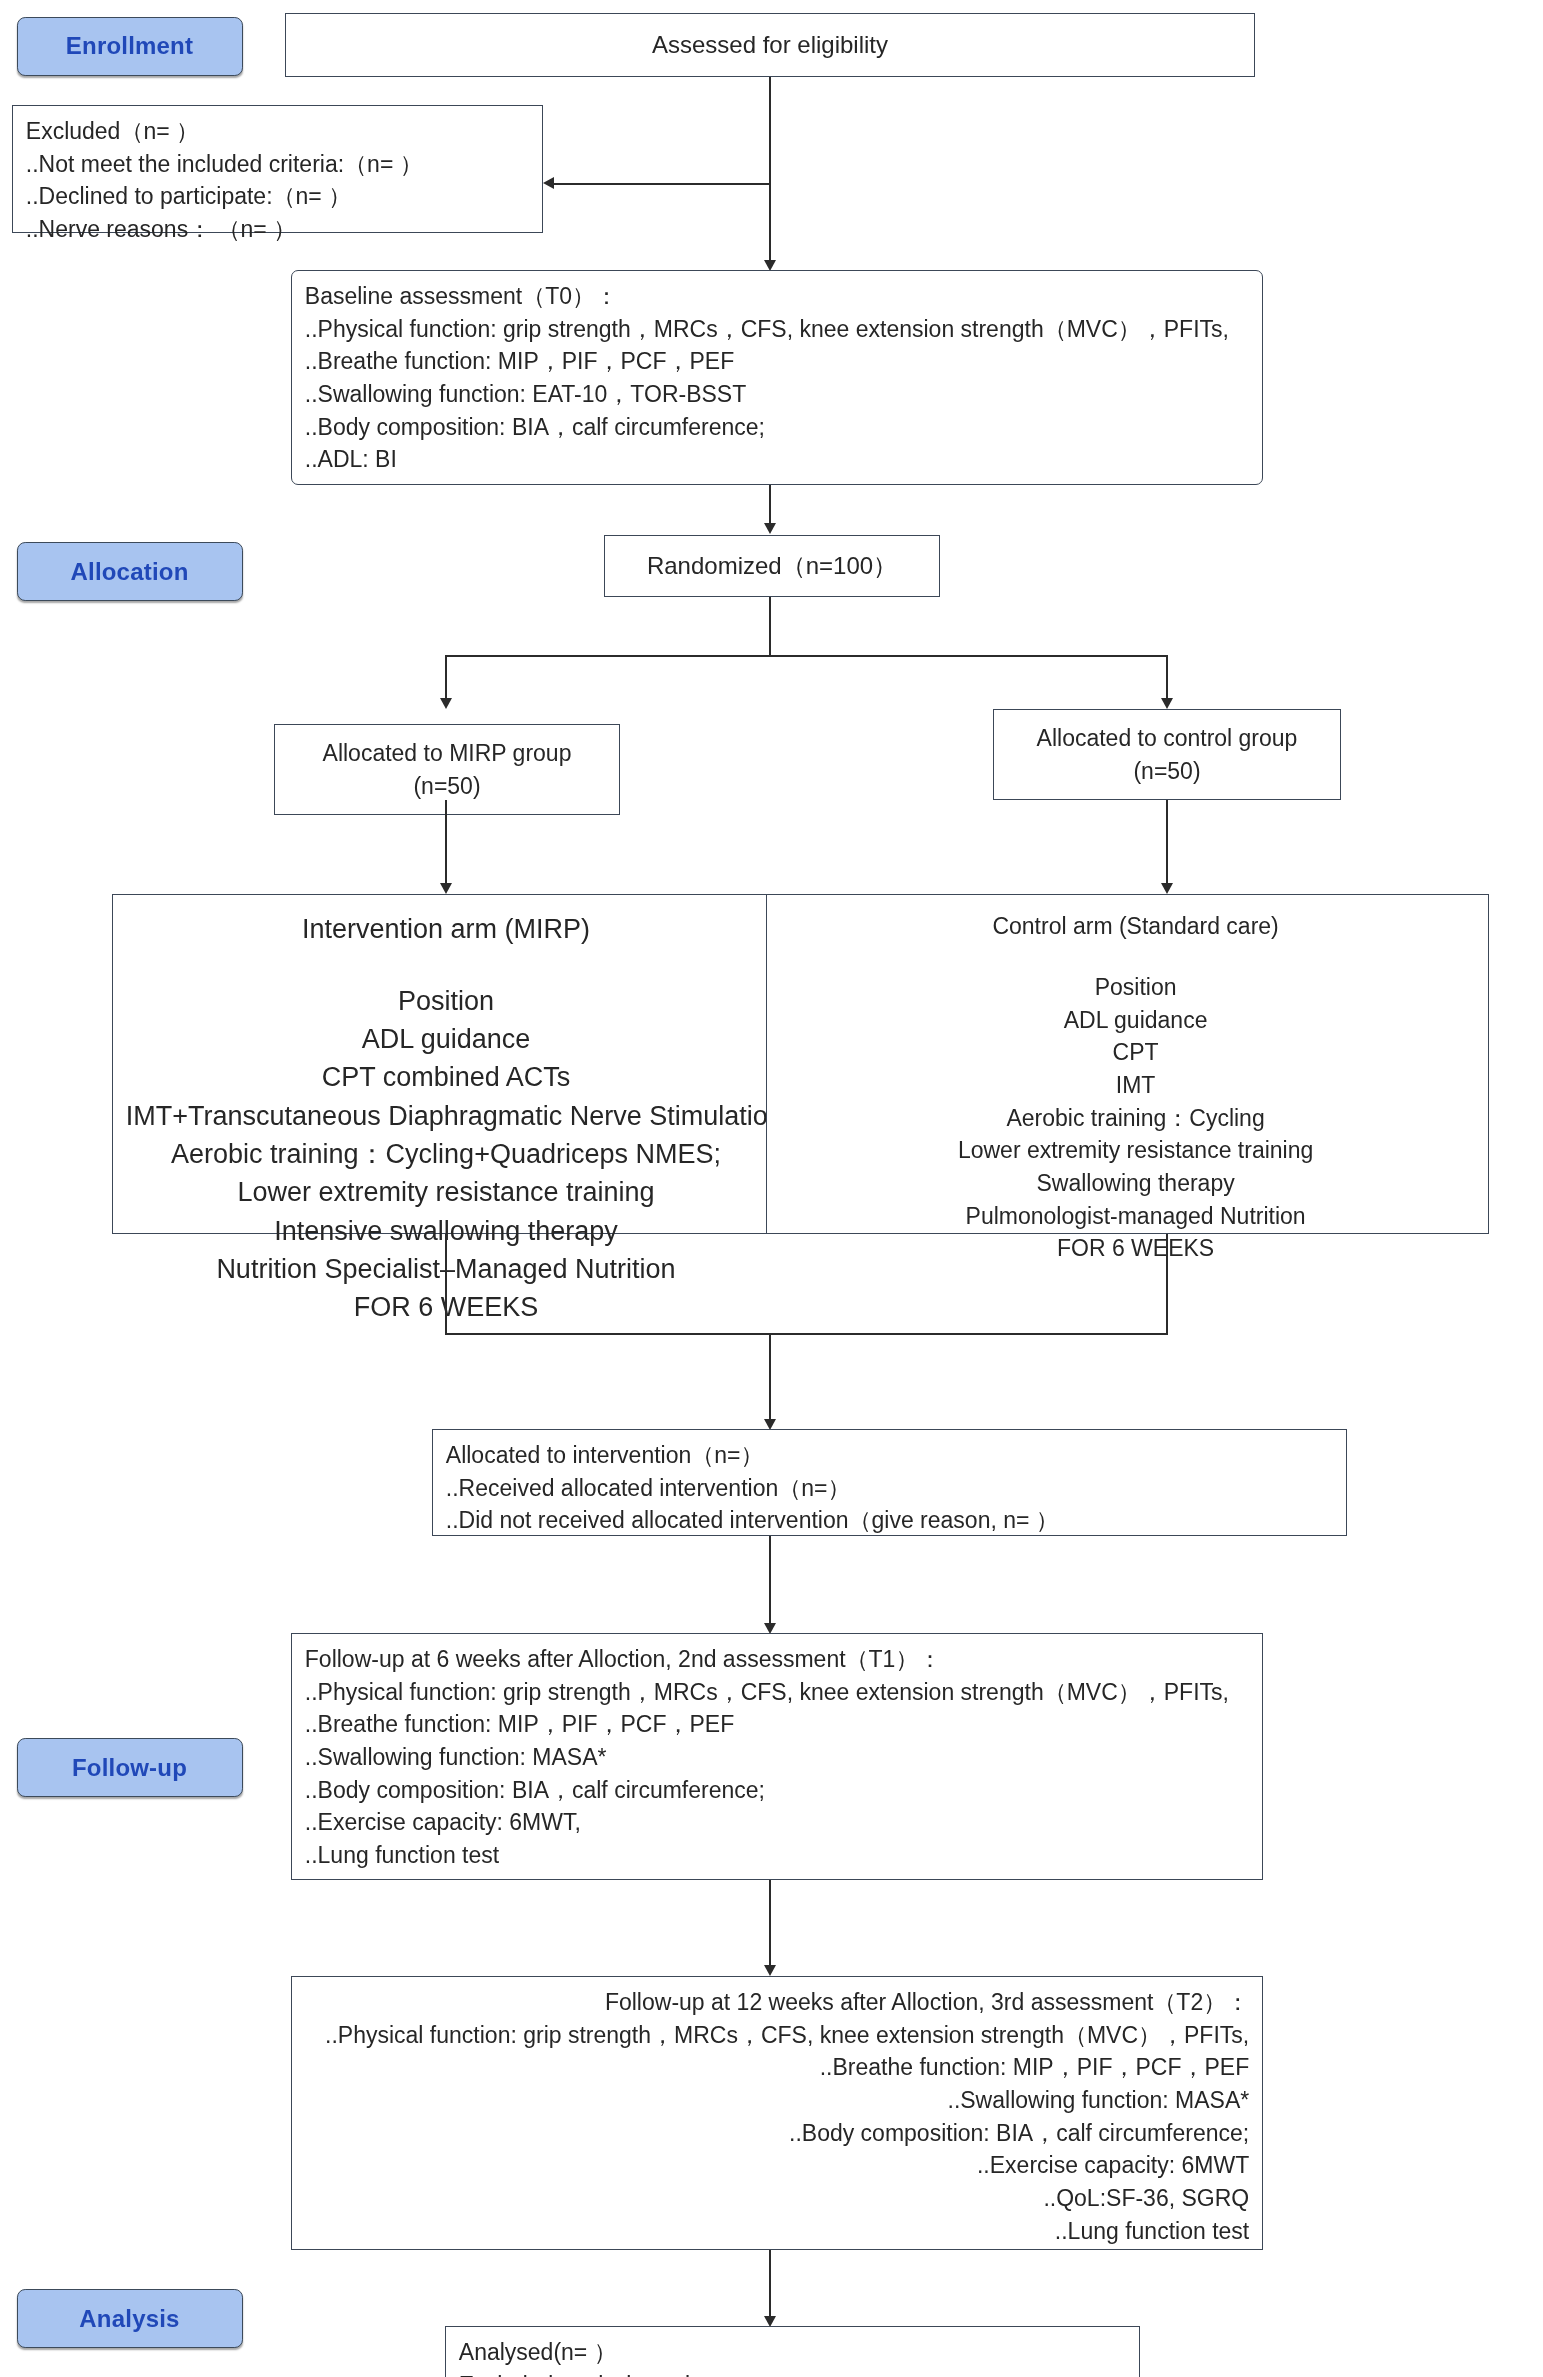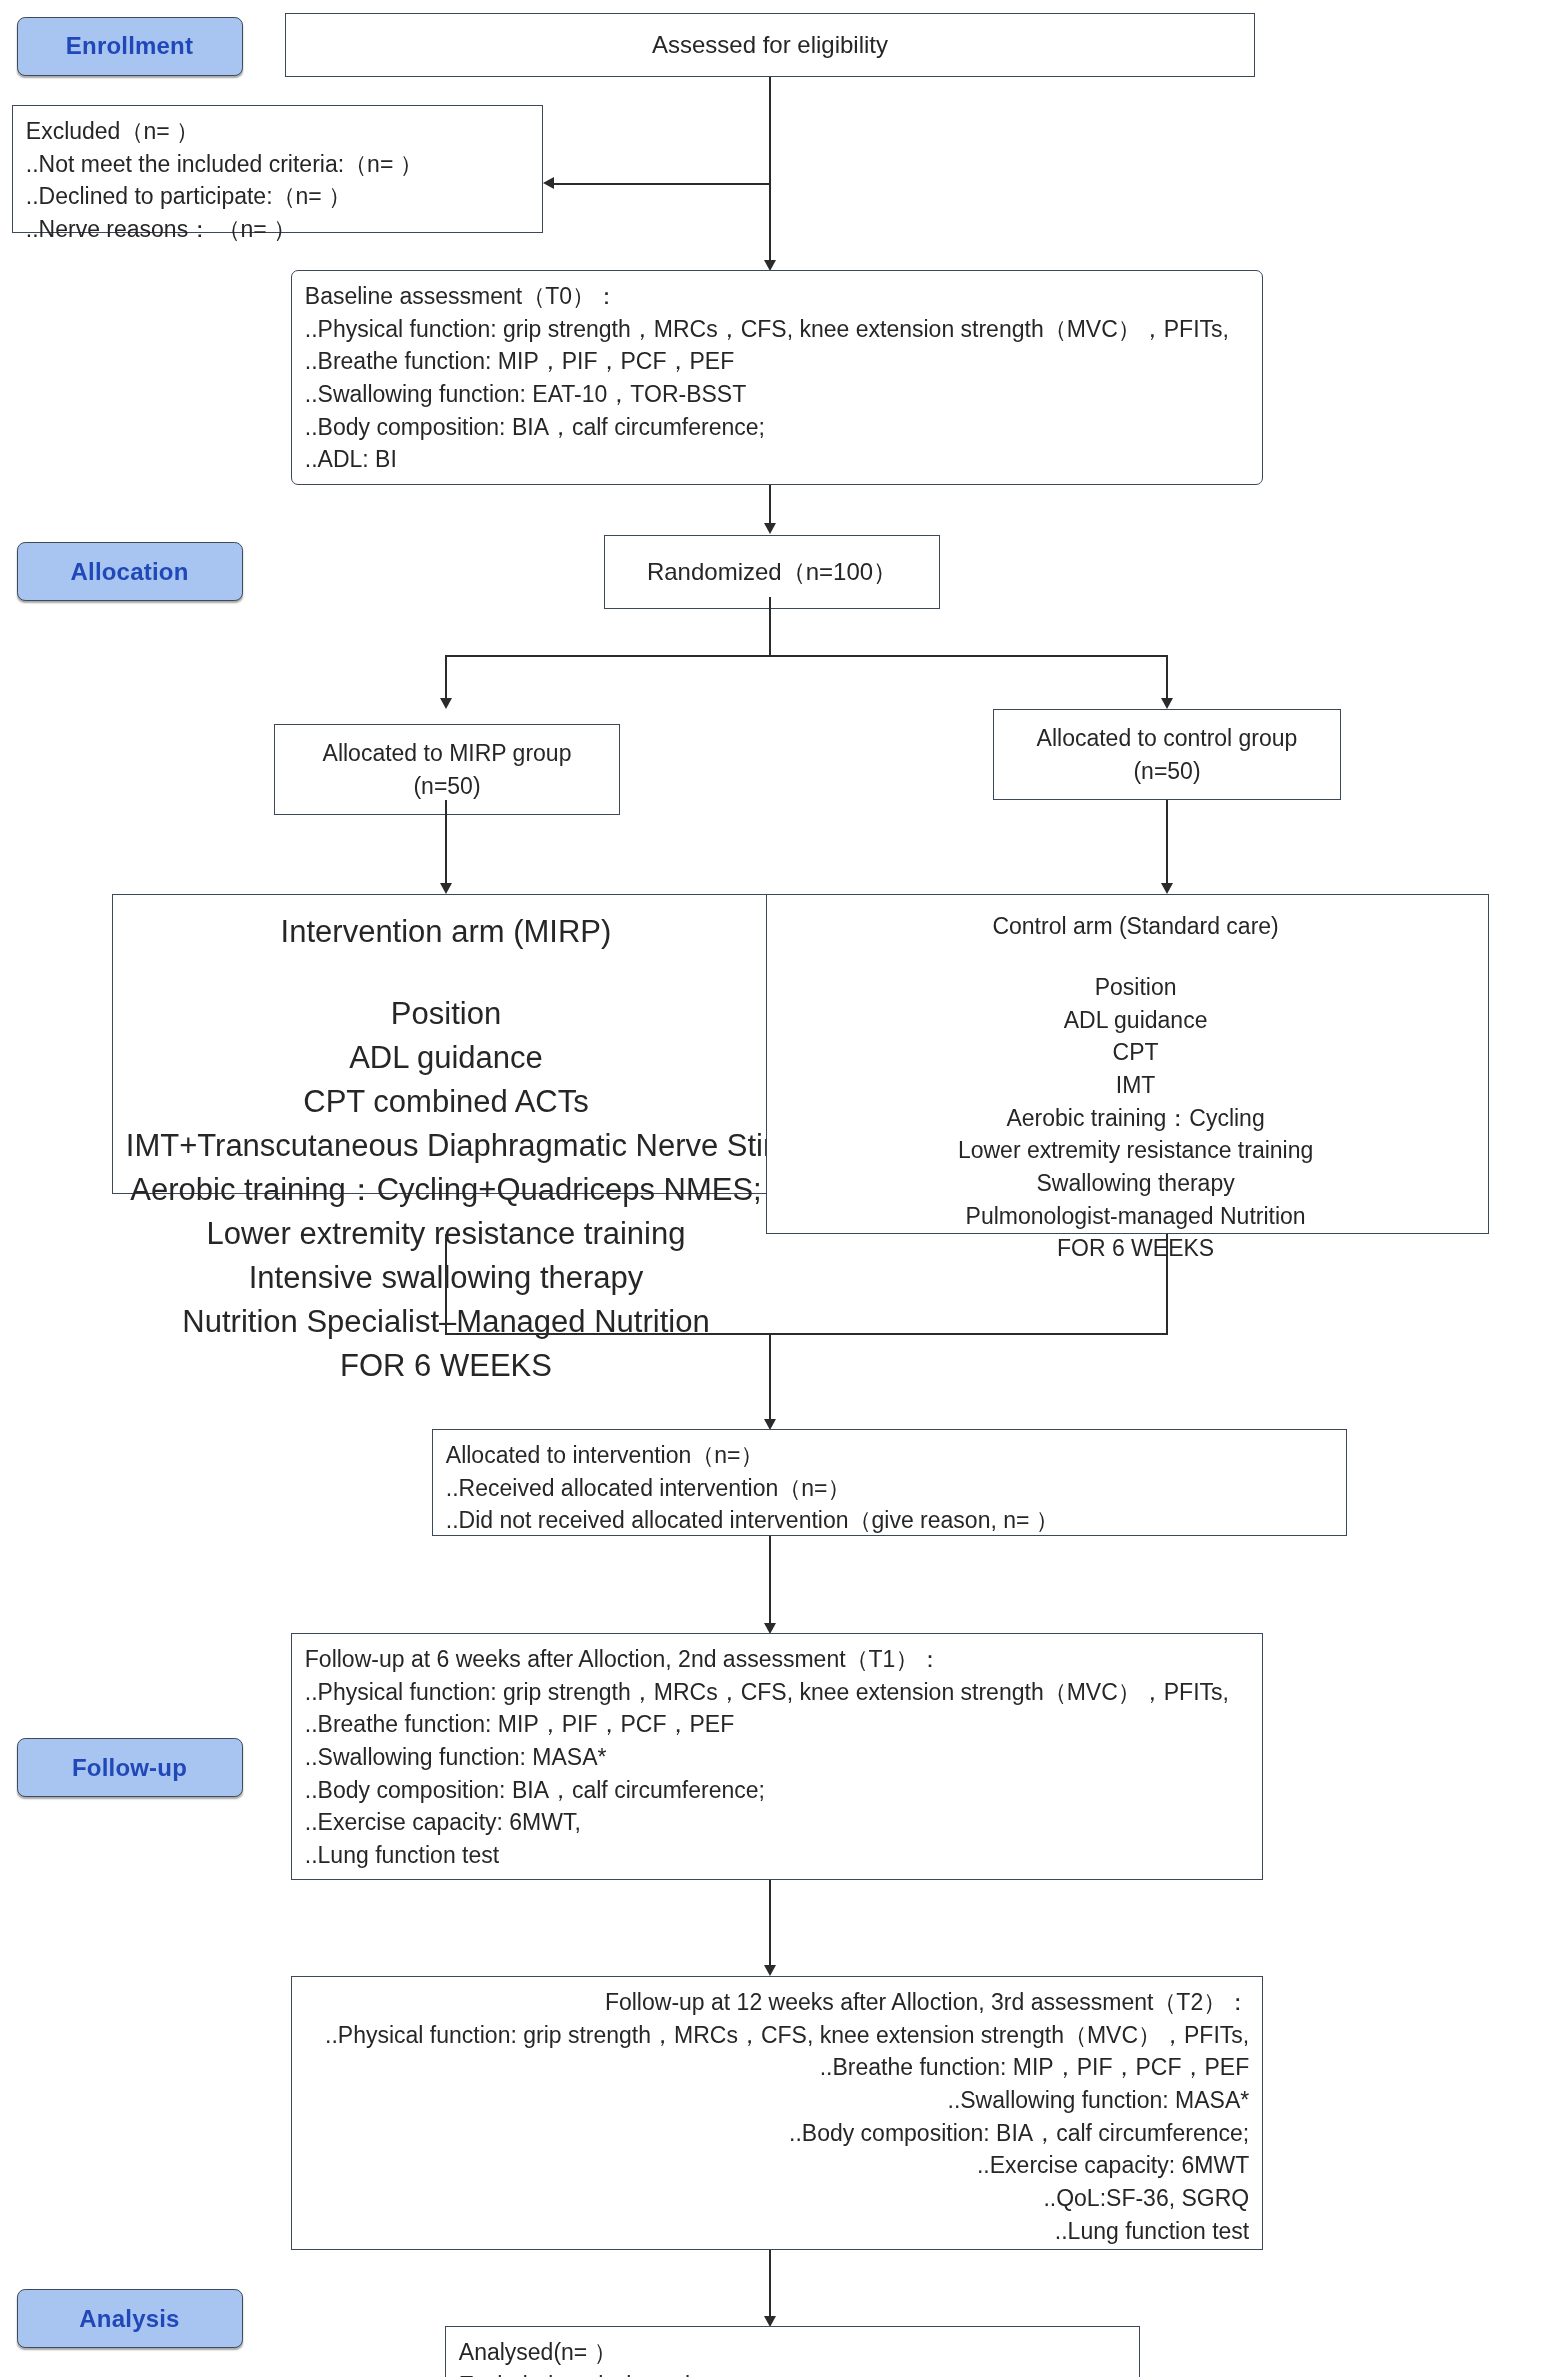--- a/index.html
+++ b/index.html
@@ -109,21 +109,21 @@
     <span class="ln">..ADL: BI</span>
   </div>
 
   <div class="vline" style="left:769px; top:485px; height:41px;"></div>
   <div class="arrow-down" style="left:764px; top:523px;"></div>
 
   <div class="stage-badge" style="left:16.5px; top:542px; width:224px; height:57px; font-size:24px;">
     <span>Allocation</span>
   </div>
 
-  <div class="box center vcenter" style="left:604px; top:535px; width:336px; height:74px; font-size:24px;">
+  <div class="box center vcenter" style="left:604px; top:535px; width:336px; height:62px; font-size:24px;">
     <span class="ln">Randomized（n=100）</span>
   </div>
 
   <div class="vline" style="left:769px; top:597px; height:59px;"></div>
   <div class="hline" style="left:445px; top:655px; width:723px;"></div>
   <div class="vline" style="left:445px; top:655px; height:46px;"></div>
   <div class="arrow-down" style="left:440px; top:698px;"></div>
   <div class="vline" style="left:1166px; top:655px; height:46px;"></div>
   <div class="arrow-down" style="left:1161px; top:698px;"></div>
 
@@ -135,21 +135,21 @@
   <div class="box center vcenter" style="left:993px; top:709px; width:348px; height:91px; font-size:23px;">
     <span class="ln">Allocated to control group</span>
     <span class="ln">(n=50)</span>
   </div>
 
   <div class="vline" style="left:445px; top:800px; height:84px;"></div>
   <div class="arrow-down" style="left:440px; top:883px;"></div>
   <div class="vline" style="left:1166px; top:800px; height:84px;"></div>
   <div class="arrow-down" style="left:1161px; top:883px;"></div>
 
-  <div class="box center" style="left:112px; top:894px; width:668px; height:300px; font-size:31px; padding-top:14.6px;">
+  <div class="box center" style="left:112px; top:894px; width:668px; height:340px; font-size:27px; padding-top:14.6px;">
     <span class="ln">Intervention arm (MIRP)</span>
     <span class="spacer"></span>
     <span class="ln">Position</span>
     <span class="ln">ADL guidance</span>
     <span class="ln">CPT combined ACTs</span>
     <span class="ln">IMT+Transcutaneous Diaphragmatic Nerve Stimulation</span>
     <span class="ln">Aerobic training：Cycling+Quadriceps NMES;</span>
     <span class="ln">Lower extremity resistance training</span>
     <span class="ln">Intensive swallowing therapy</span>
     <span class="ln">Nutrition Specialist–Managed Nutrition</span>

